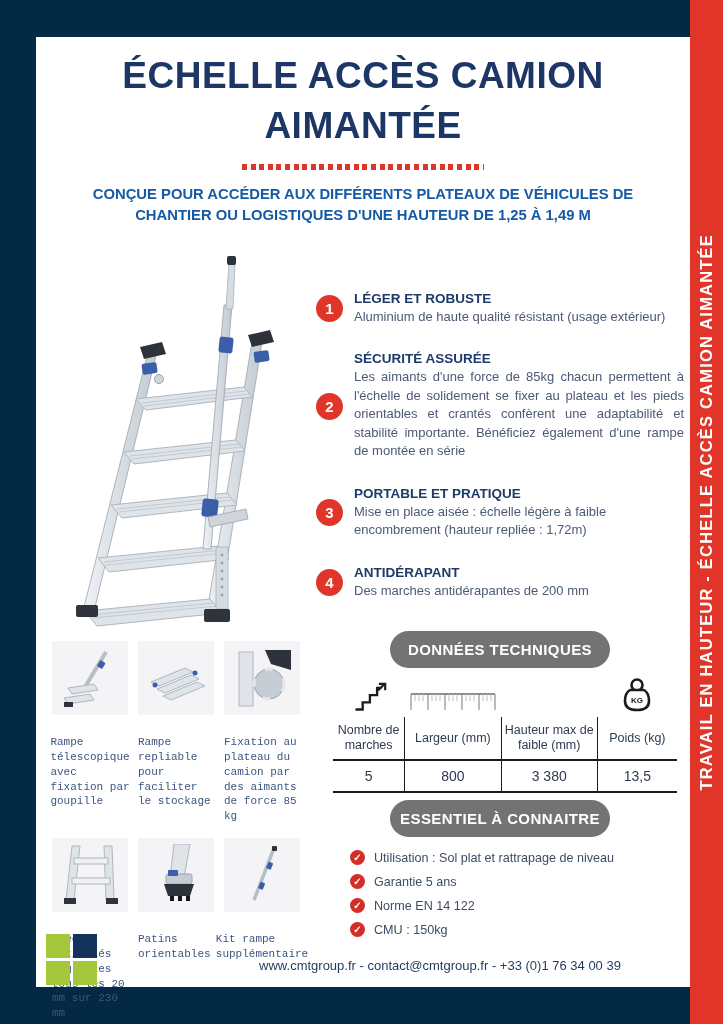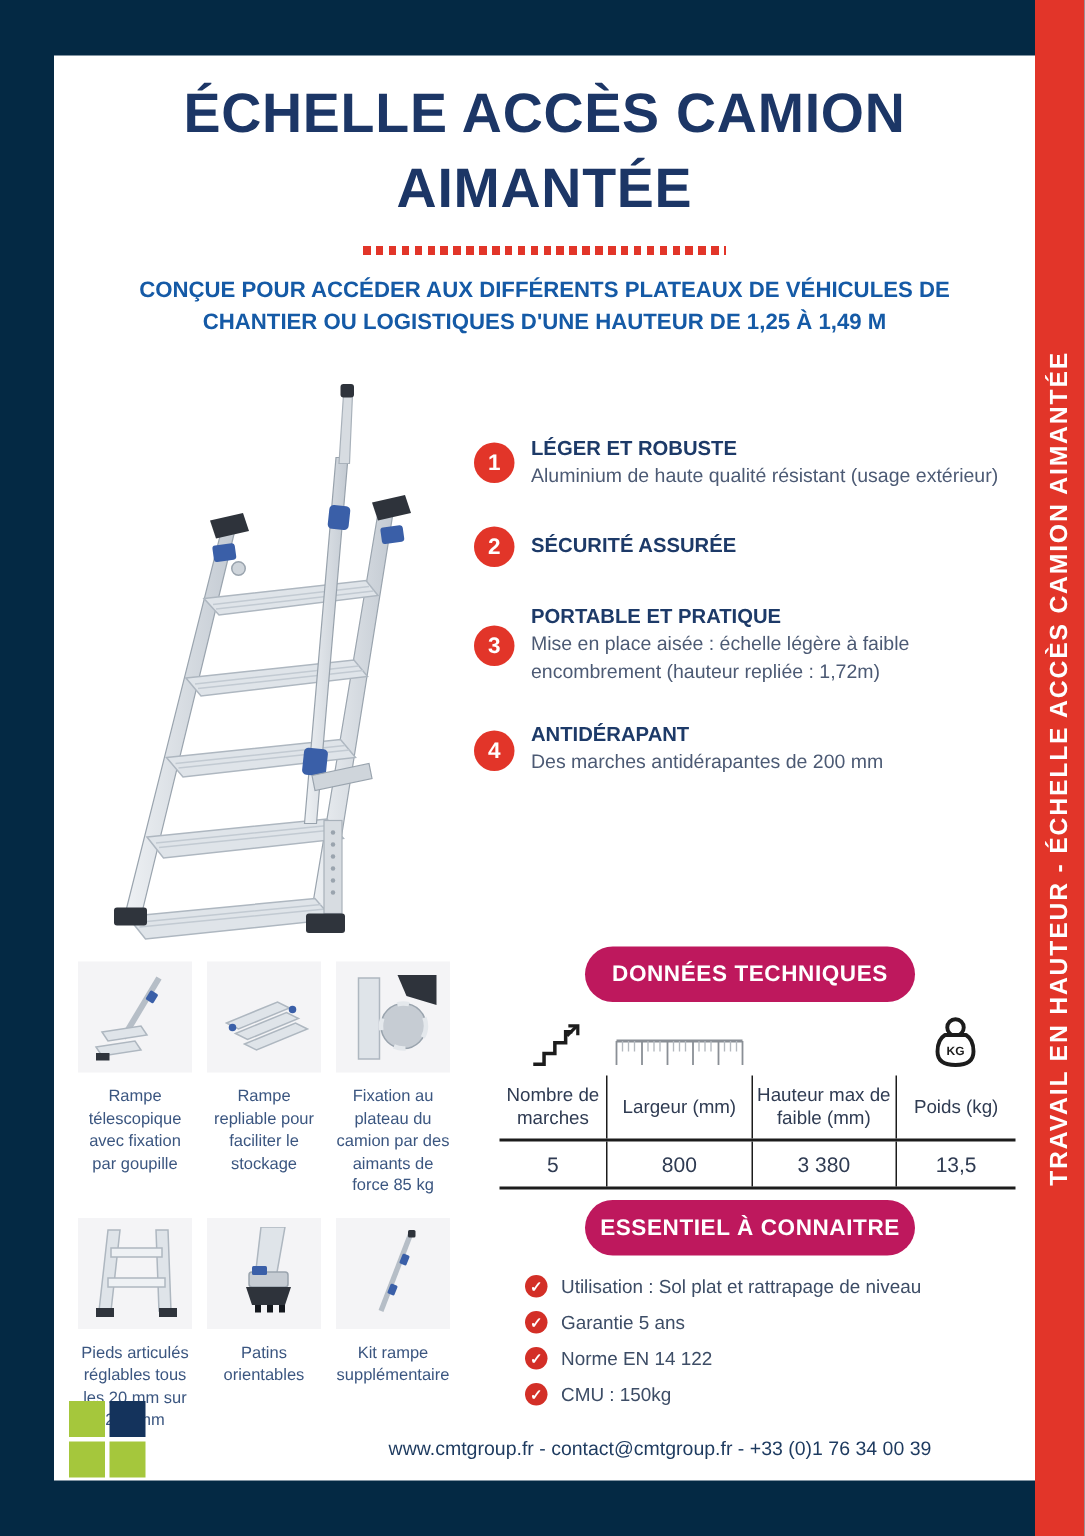--- a/index.html
+++ b/index.html
@@ -29,21 +29,21 @@
   .features { position:absolute; left:280px; top:254px; width:368px; display:flex; flex-direction:column; gap:25px; }
   .feature { display:flex; align-items:center; gap:11px; }
   .fnum { flex:0 0 27px; width:27px; height:27px; border-radius:50%; background:#e23529; color:#fff;
           font-weight:bold; font-size:15px; display:flex; align-items:center; justify-content:center; }
   .ftext { flex:1; }
   .ftitle { color:#1d3a68; font-weight:bold; font-size:13.5px; margin-bottom:2px; }
   .fbody { color:#4c5a74; font-size:13px; line-height:1.42; }
   .feature:nth-child(2) .fbody { text-align:justify; }
 
   
-  .pill { width:220px; height:37px; border-radius:19px; background:#be185d; border:none; color:#fff;
+  .pill { width:220px; height:37px; border-radius:19px; background:#737373; border:none; color:#fff;
           font-family:inherit; font-weight:bold; font-size:15px; letter-spacing:0.4px;
           display:flex; align-items:center; justify-content:center; margin:0 auto; cursor:pointer; }
 
   
   .tech { position:absolute; left:280px; top:594px; width:368px; }
   .ttable { margin:9px 0 0 17px; width:344px; }
   .trow { display:flex; }
   .tcell { display:flex; align-items:center; justify-content:center; text-align:center; }
   .c1 { width:21%; } .c2 { width:28%; } .c3 { width:28%; } .c4 { width:23%; }
   .ticons .tcell { height:40px; align-items:flex-end; padding-bottom:4px; }
@@ -61,21 +61,21 @@
   .bullet { display:flex; align-items:center; gap:9px; }
   .bcheck { flex:0 0 15px; width:15px; height:15px; border-radius:50%; background:#d32f27; color:#fff;
             font-size:10px; font-weight:bold; display:flex; align-items:center; justify-content:center; }
   .btext { color:#3d4d66; font-size:12.6px; font-weight:500; }
 
   
   .thumbs { position:absolute; left:16px; top:604px; width:260px;
             display:grid; grid-template-columns:repeat(3,76px); column-gap:10px; row-gap:14px; }
   .thumb { display:flex; flex-direction:column; align-items:center; }
   .timg { width:76px; height:74px; background:#f4f4f6; display:flex; align-items:center; justify-content:center; }
-  .tcap { margin-top:9px; color:#3b5680; font-size:11px; line-height:1.35; text-align:center; }
+  .tcap { margin-top:20px; color:#3b5680; font-size:11px; line-height:1.35; text-align:left;font-family:Liberation Mono, monospace; }
 
   
   .footer-logo { position:absolute; left:10px; top:892px; display:flex; gap:8px; }
   .logo-squares { display:grid; grid-template-columns:24px 24px; grid-template-rows:24px 24px; gap:3px; margin-top:5px; }
   .sq { width:24px; height:24px; }
   .sq-green { background:#a5c73c; } .sq-navy { background:#14335c; }
   .logo-txt { display:flex; flex-direction:column; }
   .logo-cmt { color:#14335c; font-weight:bold; font-size:44px; line-height:0.92; letter-spacing:1px; }
   .logo-group { color:#14335c; font-weight:bold; font-size:12.5px; letter-spacing:7px; margin-top:3px; }
   .footer-contact { position:absolute; left:170px; right:16px; top:921px; text-align:center;
@@ -165,20 +165,21 @@
         <div class="fnum">1</div>
         <div class="ftext">
           <div class="ftitle">LÉGER ET ROBUSTE</div>
           <div class="fbody">Aluminium de haute qualité résistant (usage extérieur)</div>
         </div>
       </div>
       <div class="feature">
         <div class="fnum">2</div>
         <div class="ftext">
           <div class="ftitle">SÉCURITÉ ASSURÉE</div>
+          <div class="fbody">Les aimants d'une force de 85kg chacun permettent à l'échelle de solidement se fixer au plateau et les pieds orientables et crantés confèrent une adaptabilité et stabilité importante. Bénéficiez également d'une rampe de montée en série</div>
         </div>
       </div>
       <div class="feature">
         <div class="fnum">3</div>
         <div class="ftext">
           <div class="ftitle">PORTABLE ET PRATIQUE</div>
           <div class="fbody">Mise en place aisée : échelle légère à faible encombrement (hauteur repliée : 1,72m)</div>
         </div>
       </div>
       <div class="feature">

